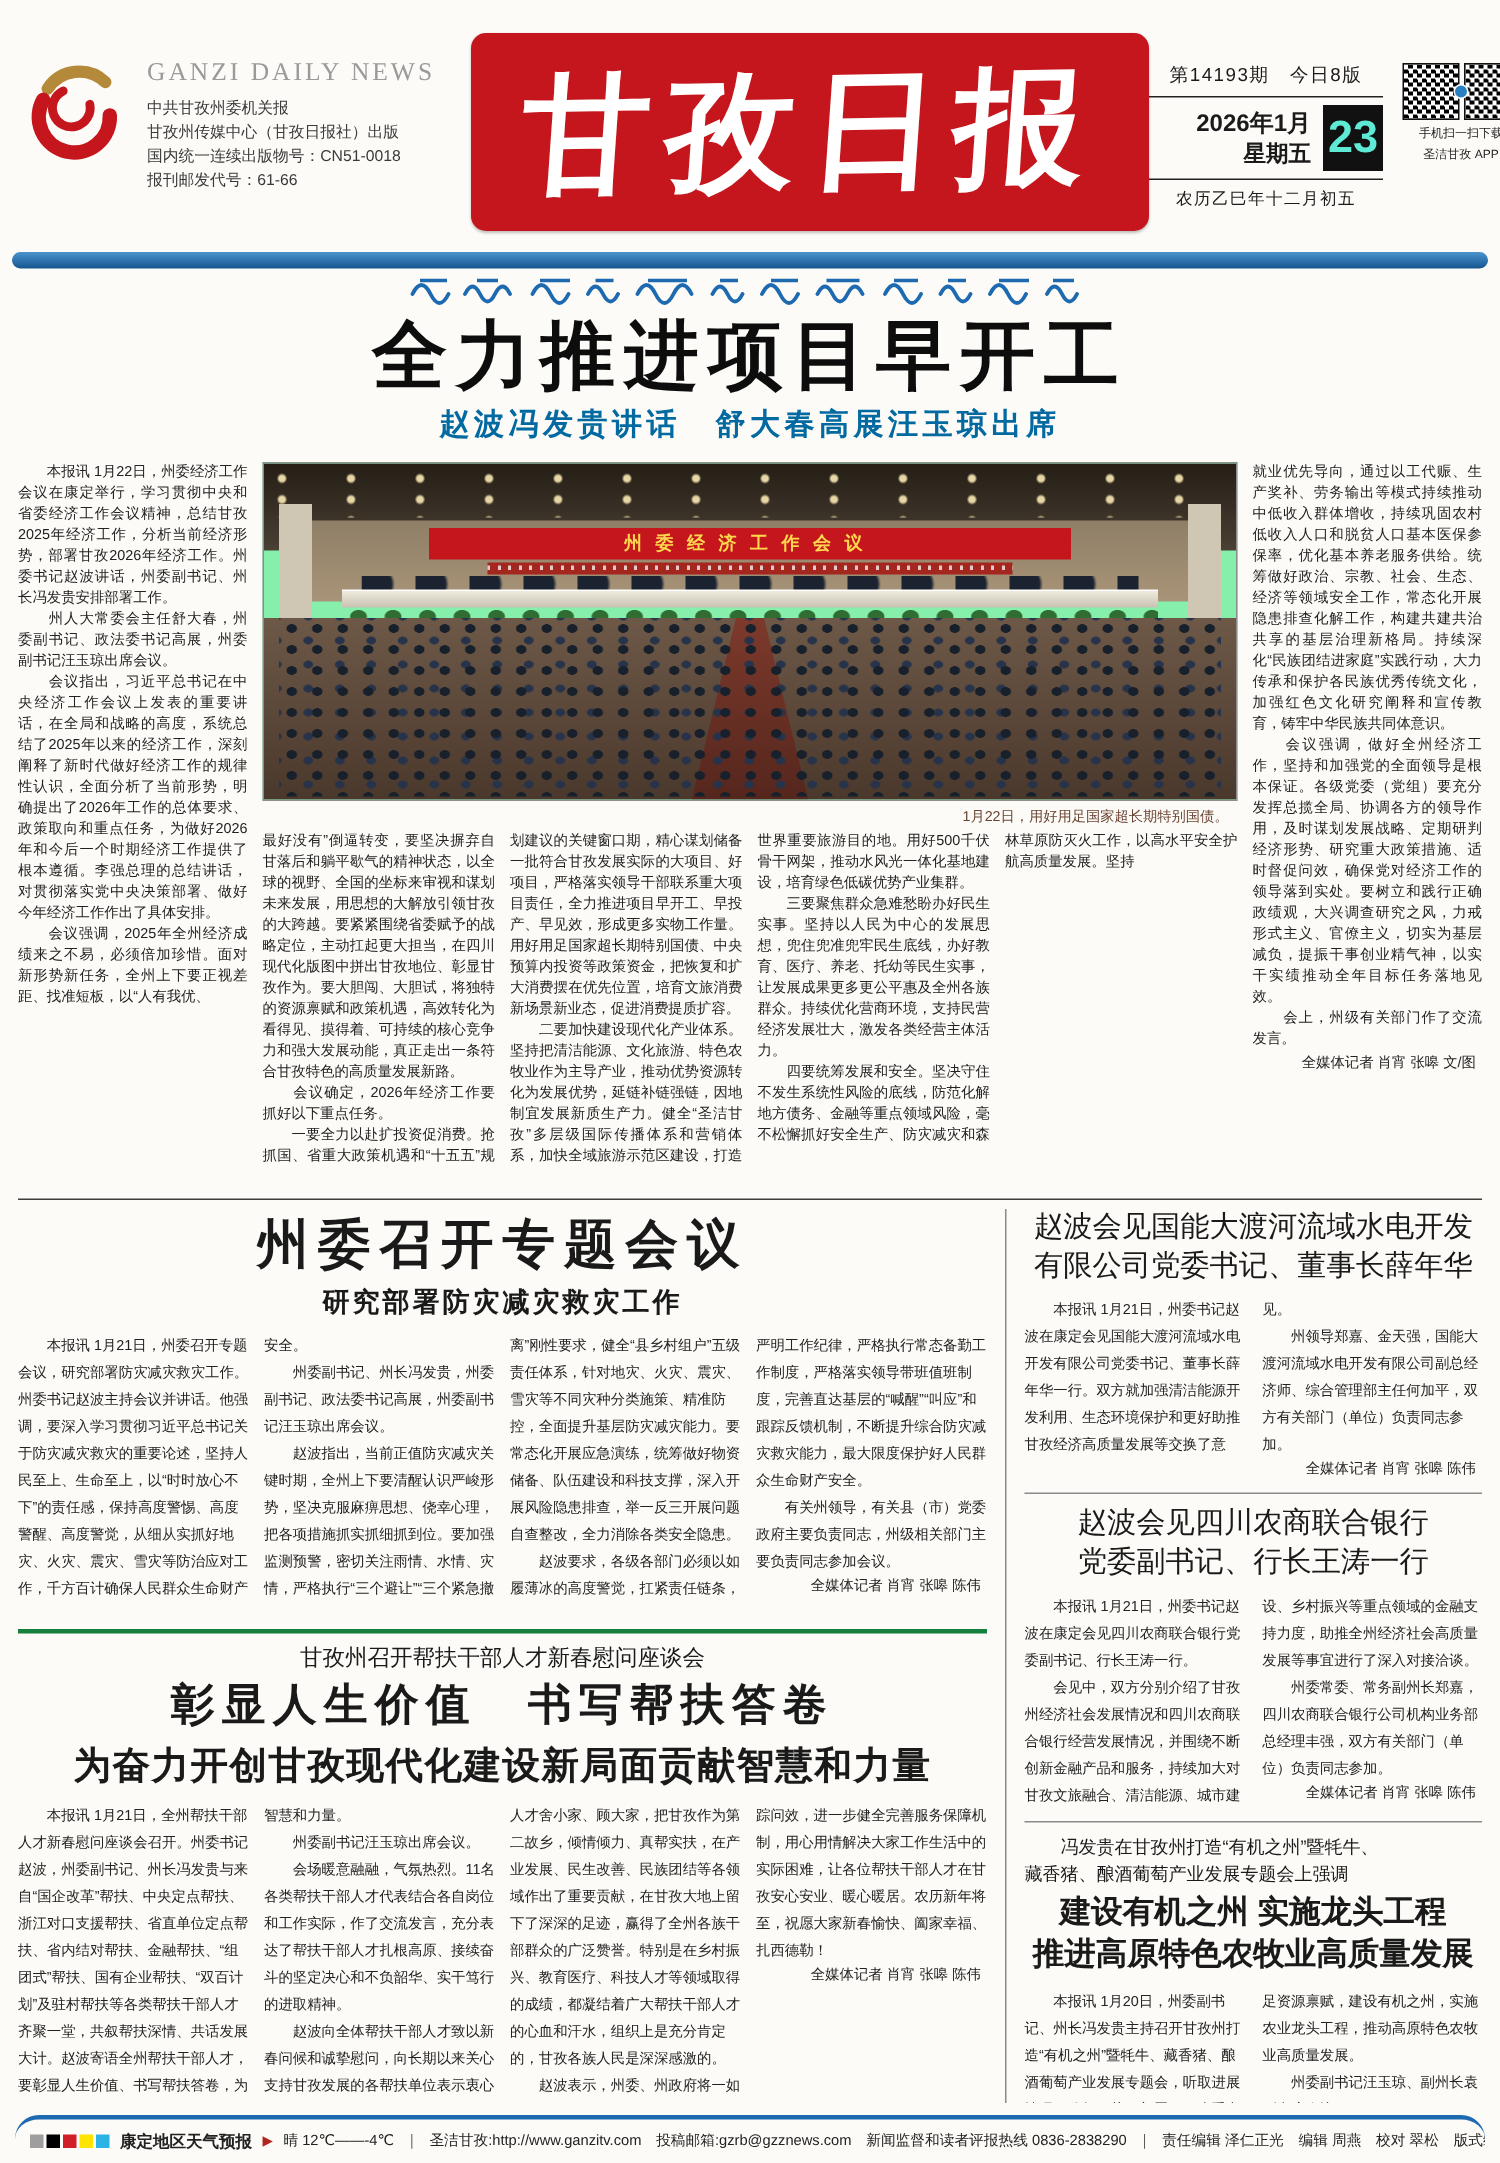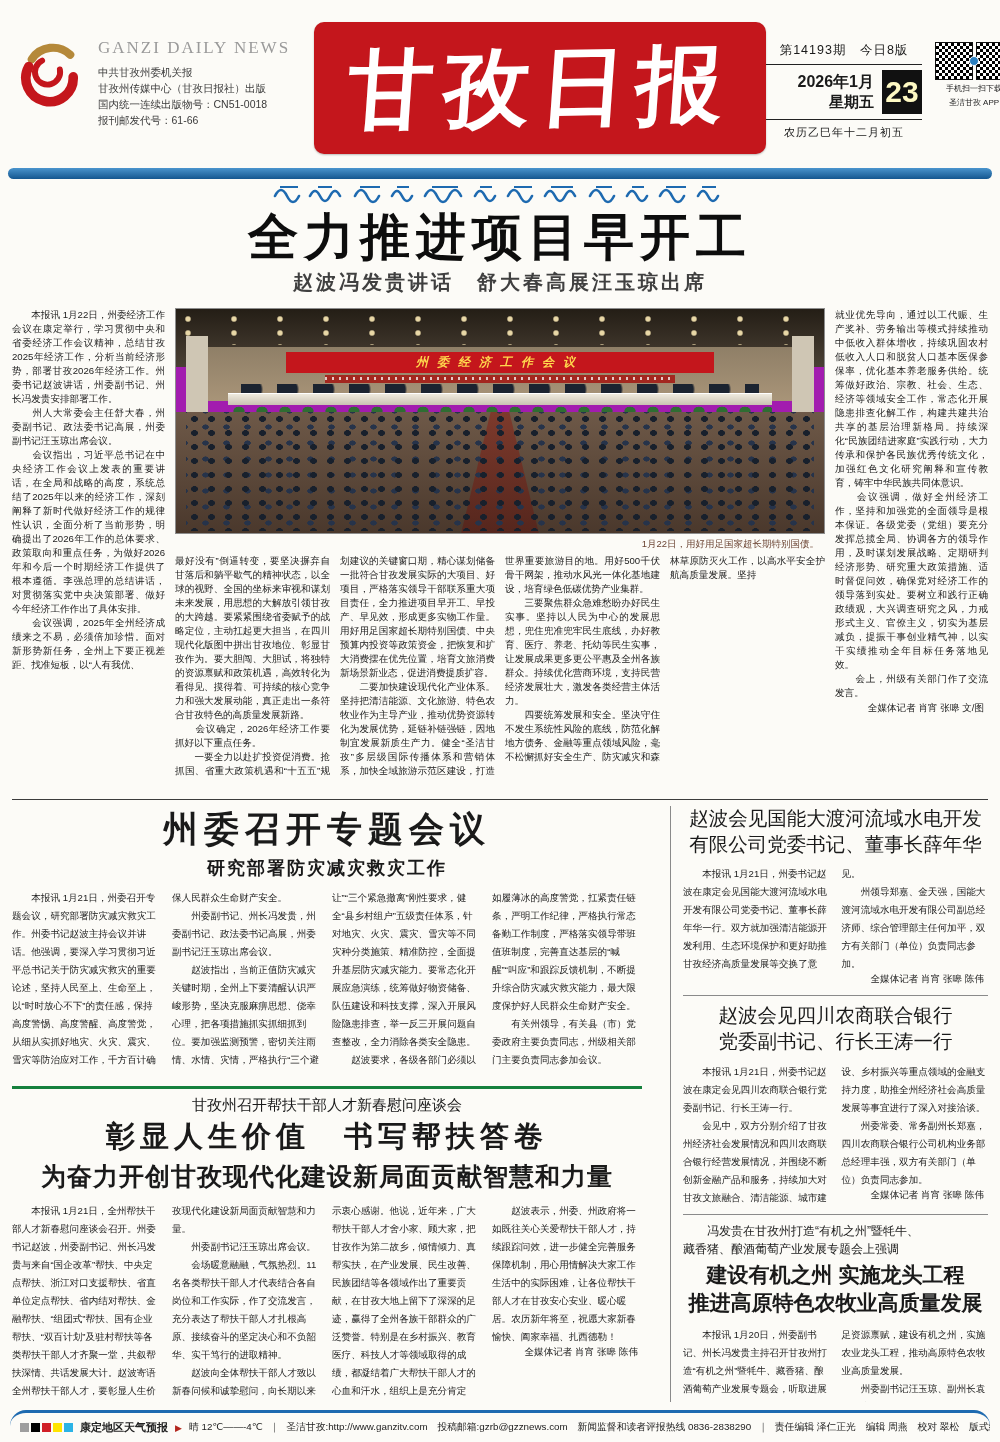--- a/index.html
+++ b/index.html
@@ -20,49 +20,49 @@
   .mast-center{display:flex;align-items:flex-start;justify-content:center;}
   .redbox{width:452px;height:132px;margin-top:6px;background:var(--brand-red);border-radius:10px;display:flex;align-items:center;justify-content:center;box-shadow:0 1px 2px rgba(0,0,0,.25);}
   .redbox .title{color:#fff;font-size:86px;font-weight:900;letter-spacing:10px;transform:skewX(-5deg) rotate(-1deg);font-family:"Liberation Serif","DejaVu Serif",serif;}
   .mast-right{display:flex;gap:8px;padding-top:26px;}
   .mr-info{flex:1;}
   .issue-line{font-size:12.5px;letter-spacing:1px;border-bottom:1.5px solid #222;padding-bottom:5px;text-align:center;}
   .date-row{display:flex;align-items:center;justify-content:flex-end;gap:8px;padding:5px 0;border-bottom:1.5px solid #222;}
   .date-big{text-align:right;font-weight:bold;}
   .date-l1{font-size:16px;}
   .date-l2{font-size:15px;}
-  .day-box{width:40px;height:44px;background:var(--day-box);color:#fef9c3;font-size:30px;font-weight:bold;display:flex;align-items:center;justify-content:center;}
+  .day-box{width:40px;height:44px;background:var(--day-box);color:#5eead4;font-size:30px;font-weight:bold;display:flex;align-items:center;justify-content:center;}
   .lunar{font-size:11px;letter-spacing:1px;text-align:center;padding-top:5px;}
   .qr-col{width:88px;flex:none;text-align:center;}
   .qr-row{display:flex;gap:3px;justify-content:center;position:relative;}
   .qr{width:38px;height:38px;border:1px solid #111;
       background-image:repeating-conic-gradient(#000 0% 25%, #fff 0% 50%);
       background-size:6px 6px;}
   .qr-dot{position:absolute;top:14px;left:50%;margin-left:-5px;width:10px;height:10px;border-radius:50%;background:#2a7fc0;border:1px solid #fff;}
   .qr-cap{font-size:8px;line-height:11px;color:#222;margin-top:3px;}
 
   
   .band{height:11px;margin:2px 8px 3px;border-radius:6px;background:linear-gradient(180deg,#4a94cd,#14568f);}
   .tibetan{display:flex;justify-content:center;height:24px;}
 
   
   .lead{text-align:center;margin-top:4px;}
   .lead-t{font-size:50px;font-weight:900;letter-spacing:6px;line-height:1.08;color:#0d0d0d;}
-  .lead-s{font-size:20px;font-weight:bold;letter-spacing:3px;margin-top:5px;color:#404040;}
+  .lead-s{font-size:20px;font-weight:bold;letter-spacing:3px;margin-top:5px;color:#0369a1;}
 
   
   .bt{font-size:9.6px;line-height:14px;text-align:justify;white-space:pre-line;color:#222;}
   .byline{text-align:right;font-size:9.6px;padding-right:4px;color:#222;margin-top:2px;}
 
   
   .top-art{display:flex;gap:10px;padding:12px 12px 0;height:494px;overflow:hidden;}
   .colL{width:153px;flex:none;height:482px;overflow:hidden;}
   .colR{width:153px;flex:none;height:482px;overflow:hidden;display:flex;flex-direction:column;}
   .mid{flex:1;display:flex;flex-direction:column;min-width:0;}
-  .photo{height:228px;position:relative;overflow:hidden;border:1px solid #8d8d8d;background:#a21caf;font-style:italic;}
+  .photo{height:228px;position:relative;overflow:hidden;border:1px solid #8d8d8d;background:#86efac;}
   .ph-ceiling{position:absolute;top:0;left:0;right:0;height:26%;
     background:linear-gradient(#241e16,#4a4034);}
   .ph-lights{position:absolute;top:0;left:0;right:0;height:16%;
     background-image:radial-gradient(circle at 12px 10px,#e8d7a6 2px,transparent 3.5px);background-size:46px 14px;}
   .ph-pillar{position:absolute;top:12%;width:3.5%;height:34%;background:#cfc6b4;}
   .ph-wall{position:absolute;top:17%;left:5%;right:5%;height:24%;background:linear-gradient(#93herit,#a89478);background:linear-gradient(#8f7f67,#a89478);}
   .ph-banner{position:absolute;top:19%;left:17%;right:17%;height:9.5%;background:var(--brand-red);color:var(--banner-gold);display:flex;align-items:center;justify-content:center;font-size:12px;font-weight:bold;letter-spacing:9px;}
   .ph-sub{position:absolute;top:29.5%;left:23%;right:23%;height:3.5%;background:#a3271f;
     background-image:repeating-linear-gradient(90deg,rgba(255,255,255,.75) 0 2px,transparent 2px 7px);background-size:100% 40%;background-position:center;background-repeat:no-repeat;}
   .ph-leaders{position:absolute;top:33.5%;left:10%;right:10%;height:4.5%;
@@ -76,21 +76,21 @@
     background-image:
       radial-gradient(ellipse 5.5px 4.5px at 50% 50%,#18202c 60%,transparent 68%),
       radial-gradient(ellipse 5px 4px at 50% 50%,#26334a 60%,transparent 68%);
     background-size:17px 14px,21px 16px;background-position:0 0,9px 7px;}
   .caption{text-align:right;font-size:9.5px;color:#6b4433;padding:4px 6px 3px;}
   .midcols{height:238px;column-count:4;column-gap:10px;column-fill:auto;overflow:hidden;}
 
   .rule{margin:9px 12px 0;border-top:1px solid #3c3c3c;}
 
   
-  .lower{display:grid;grid-template-columns:1fr 318px;column-gap:28px;padding:6px 12px 0;height:602px;overflow:hidden;}
+  .lower{display:grid;grid-template-columns:1fr 318px;column-gap:12px;padding:6px 12px 0;height:602px;overflow:hidden;}
   .lright{border-left:1px solid #8a8a8a;padding-left:12px;}
   .a2-t{font-size:35px;font-weight:900;letter-spacing:6px;text-align:center;}
   .a2-s{font-size:18px;font-weight:bold;letter-spacing:2px;text-align:center;margin-top:3px;}
   .body4{column-count:4;column-gap:10px;column-fill:auto;overflow:hidden;margin-top:7px;}
   .a2 .body4{height:190px;}
   .a5{border-top:3px solid #15803d;margin-top:9px;padding-top:7px;}
   .a5-k{font-size:15px;text-align:center;color:#1a1a1a;}
   .a5-t1{font-size:29px;font-weight:900;letter-spacing:5px;text-align:center;margin-top:2px;}
   .a5-t2{font-size:25px;font-weight:900;letter-spacing:1px;text-align:center;margin-top:3px;}
   .a5 .body4{height:222px;}

